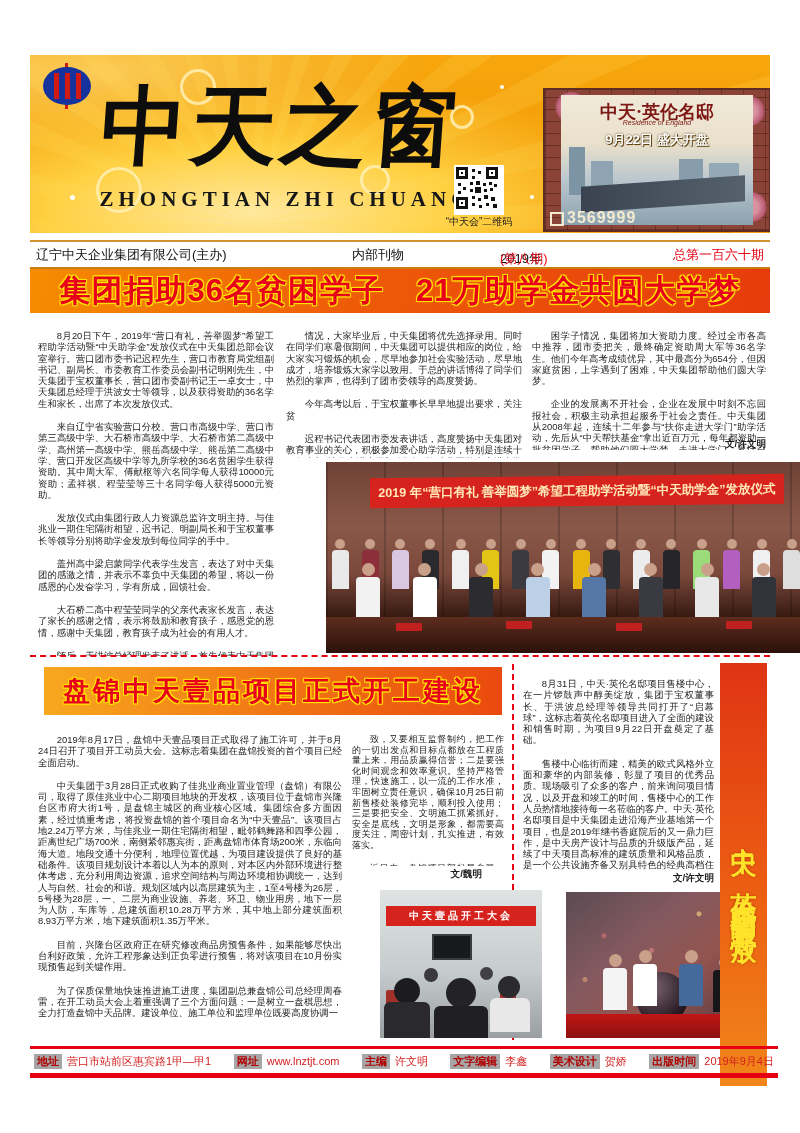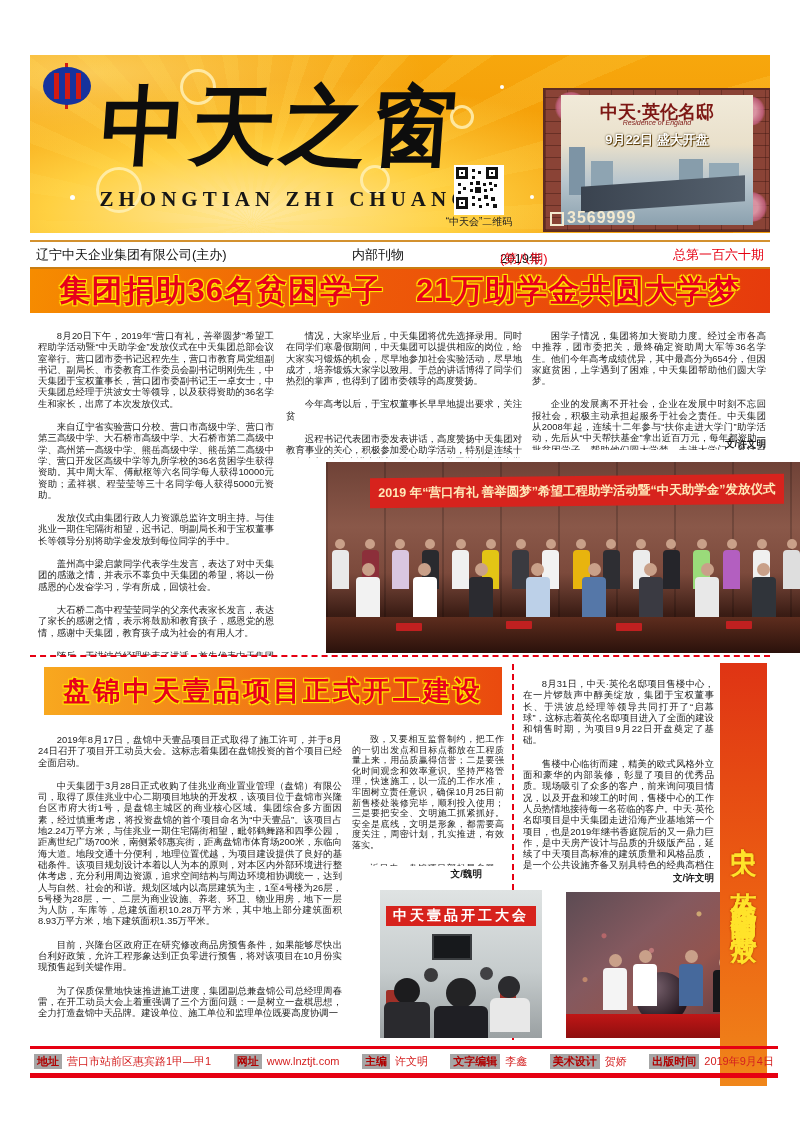--- a/index.html
+++ b/index.html
@@ -79,21 +79,21 @@
   .pp::after{content:'';display:block;width:17px;height:39px;background:var(--c,#ddd);border-radius:4px 4px 0 0;margin:1px auto 0;}
   .pp.big{width:26px;height:58px;}
   .pp.big::before{width:13px;height:13px;}
   .pp.big::after{width:24px;height:42px;}
   .photo1 .table{position:absolute;left:0;right:0;bottom:0;height:36px;
      background:linear-gradient(180deg,#5e2d1e,#2a110b);}
   .folder{position:absolute;width:26px;height:8px;background:#c02020;border-radius:1px;}
 
   .photo2{left:340px;top:890px;width:162px;height:148px;background:linear-gradient(180deg,#dfe3e3 0%,#c6cccd 55%,#9aa0a2 100%);}
   .photo2 .banner{position:absolute;left:6px;right:6px;top:16px;height:20px;background:#d7231d;display:flex;align-items:center;
-     justify-content:center;color:#fff;font-weight:bold;font-size:14px;letter-spacing:3px;white-space:nowrap;}
+     justify-content:center;color:#fff;font-weight:bold;font-size:10px;letter-spacing:3px;white-space:nowrap;}
   .tv{position:absolute;left:52px;top:44px;width:36px;height:22px;background:#17191c;border:2px solid #3a3d40;}
   .head-back{position:absolute;border-radius:50%;background:#1c1c1e;}
   .shoulder{position:absolute;border-radius:6px 6px 0 0;background:#2a2a2e;}
   .chairred{position:absolute;background:#a03028;border-radius:2px;}
 
   .photo3{left:526px;top:892px;width:190px;height:146px;
      background:
        radial-gradient(circle at 20% 30%, rgba(240,120,120,.5) 0 2px, transparent 3px),
        radial-gradient(circle at 70% 15%, rgba(250,220,130,.6) 0 2px, transparent 3px),
        radial-gradient(circle at 45% 40%, rgba(240,150,150,.5) 0 2px, transparent 3px),

